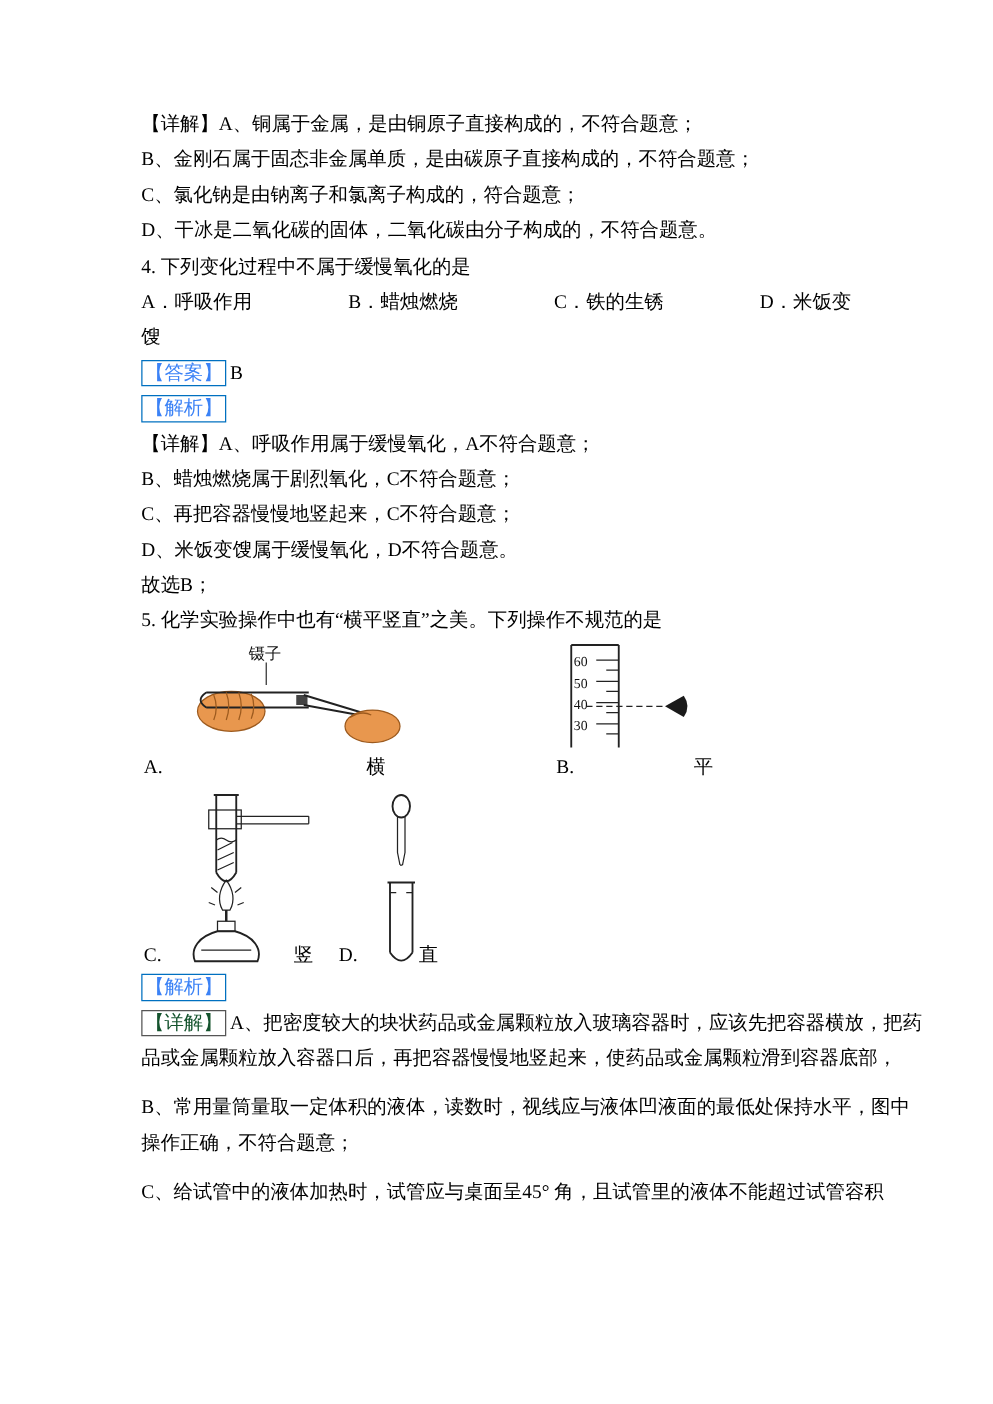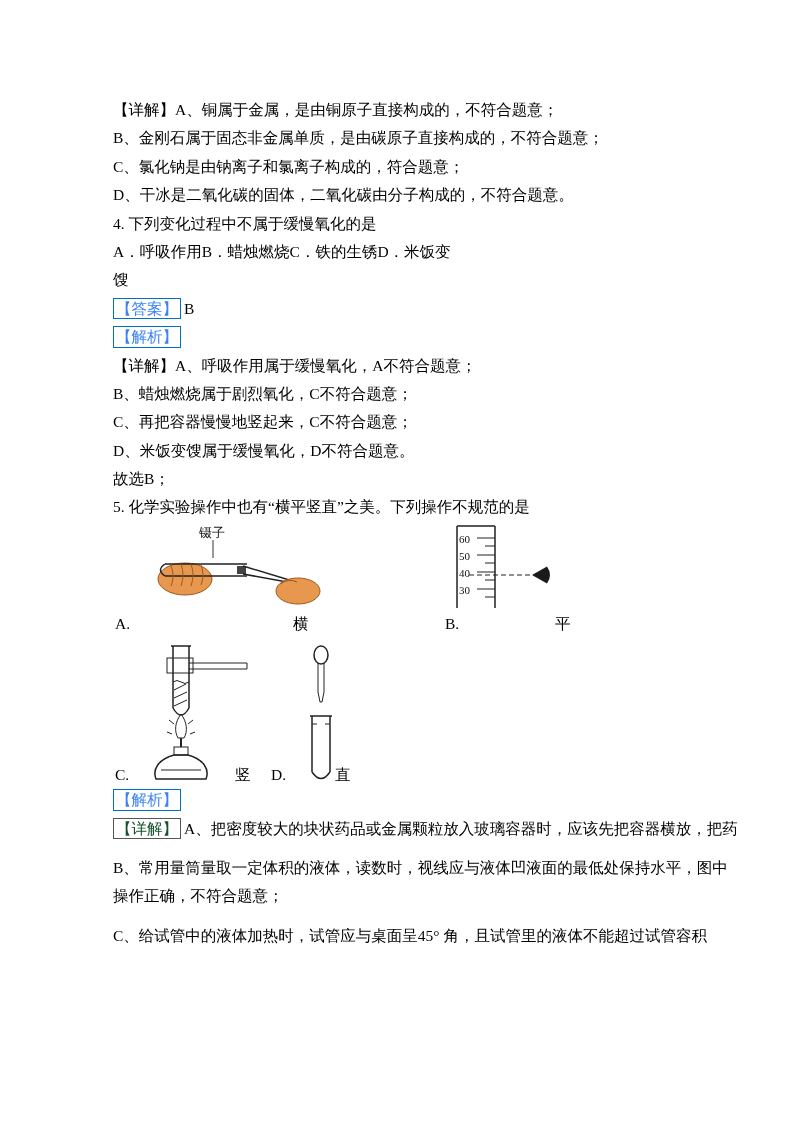--- a/index.html
+++ b/index.html
@@ -2,25 +2,25 @@
 <html><head>
 <meta charset="utf-8">
 <style>
   * { margin:0; padding:0; box-sizing:border-box; }
   html,body { background:#ffffff; }
   body {
     width:794px; height:1123px; position:relative; overflow:hidden;
     font-family:"Liberation Serif", serif; color:#000;
   }
   .content {
-    position:absolute; left:113px; top:96px; width:568px;
+    position:absolute; left:113px; top:86px; width:568px;
     font-size:15.5px; line-height:28.4px;
   }
   .ln { height:28.4px; line-height:28.4px; white-space:pre; }
-  .options-row { display:flex; white-space:nowrap; }
+  .options-row { display:flex; justify-content:space-between; white-space:nowrap; }
   .tag {
     display:inline-block; line-height:1.25; padding:0 2px; margin-right:3px;
     border:1px solid #0070C0; color:#3b82f6;
   }
   .tag-dark { border:1px solid #555; color:#14532d; }
   .figrow1 { position:relative; height:88px; }
   .caprow  { position:relative; height:28.4px; }
   .figrow2 { position:relative; height:142px; margin-top:6px; }
   .cap  { position:absolute; top:0; }
   .cap2 { position:absolute; bottom:0; line-height:22px; }
@@ -123,20 +123,21 @@
     <span class="cap2" style="left:2px">C.</span>
     <span class="cap2" style="left:122px">竖</span>
     <span class="cap2" style="left:158px">D.</span>
     <span class="cap2" style="left:222px">直</span>
   </div>
 
   <div class="ln"><span class="tag">【解析】</span></div>
 
   <div>
     <div class="ln"><span class="tag tag-dark">【详解】</span><span>A、把密度较大的块状药品或金属颗粒放入玻璃容器时，应该先把容器横放，把药</span></div>
+    <div class="ln">品或金属颗粒放入容器口后，再把容器慢慢地竖起来，使药品或金属颗粒滑到容器底部，</div>
   </div>
   <div class="para-gap">
     <div class="ln">B、常用量筒量取一定体积的液体，读数时，视线应与液体凹液面的最低处保持水平，图中</div>
     <div class="ln">操作正确，不符合题意；</div>
   </div>
   <div class="para-gap">
     <div class="ln">C、给试管中的液体加热时，试管应与桌面呈45° 角，且试管里的液体不能超过试管容积</div>
   </div>
 
 </div>

